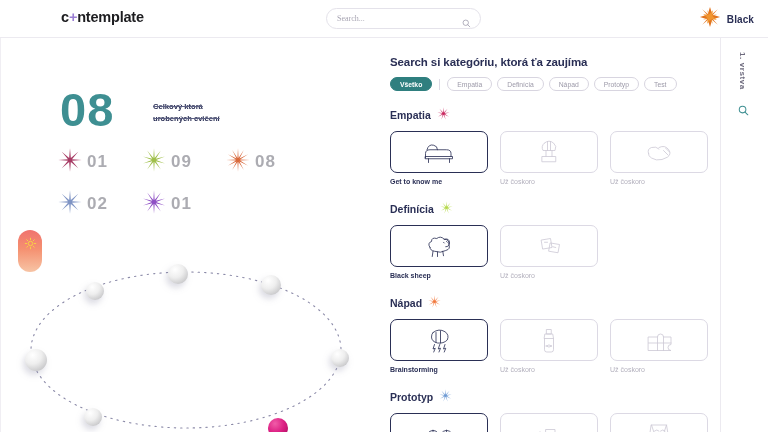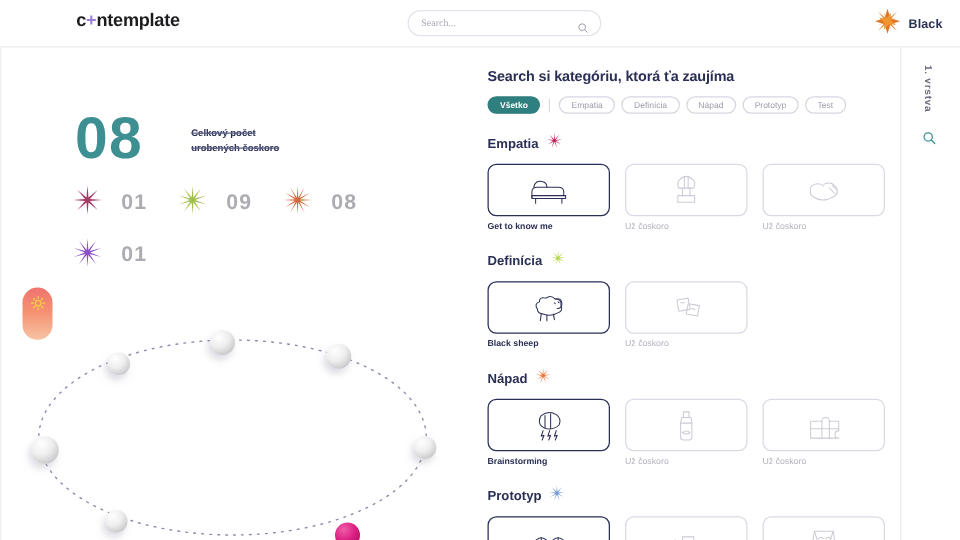--- a/index.html
+++ b/index.html
@@ -71,21 +71,21 @@
     text-decoration-color: #5d6184;
     width: 90px;
   }
   .counters {
     position: absolute; left: 58px; top: 103px;
     width: 260px;
     display: flex; flex-wrap: wrap;
   }
   .counter {
     width: 84px; height: 42px;
-    display: flex; align-items: center; gap: 15px;
+    display: flex; align-items: center; gap: 5px;
   }
   .counter .cnum {
     font-size: 17px; font-weight: 800; color: #acacb2;
     letter-spacing: 1px;
   }
   .sunbadge {
     position: absolute; left: 18px; top: 192px;
     width: 24px; height: 42px; border-radius: 12px;
     background: linear-gradient(180deg,#f0736f 0%,#f59070 45%,#f7c4a5 100%);
     display: flex; align-items: flex-start; justify-content: center;
@@ -179,40 +179,46 @@
       <span class="uname">Black</span>
     </div>
   </div>
 
   <div class="leftedge"></div>
   <div class="divider"></div>
 
   <div class="left">
 
     <div class="bignum">08</div>
-    <div class="bignum-label">Celkový počet urobených čoskoro</div>
+    <div class="bignum-label">Celkový ktorá urobených cvičení</div>
 
     <div class="counters">
         <div class="counter">
           <span><svg width="24" height="24" viewBox="-12 -12 24 24">
               <path d="M0.00 -11.64L0.83 -2.00L8.23 -8.23L2.00 -0.83L11.64 0.00L2.00 0.83L8.23 8.23L0.83 2.00L0.00 11.64L-0.83 2.00L-8.23 8.23L-2.00 0.83L-11.64 0.00L-2.00 -0.83L-8.23 -8.23L-0.83 -2.00Z" fill="#a63a63"></path>
             </svg></span>
           <span class="cnum">01</span>
         </div>
         <div class="counter">
           <span><svg width="24" height="24" viewBox="-12 -12 24 24">
               <path d="M0.00 -11.64L0.67 -2.05L6.84 -9.42L1.75 -1.27L11.07 -3.60L2.16 0.00L11.07 3.60L1.75 1.27L6.84 9.42L0.67 2.05L0.00 11.64L-0.67 2.05L-6.84 9.42L-1.75 1.27L-11.07 3.60L-2.16 0.00L-11.07 -3.60L-1.75 -1.27L-6.84 -9.42L-0.67 -2.05Z" fill="#9fbf4a"></path>
             </svg></span>
           <span class="cnum">09</span>
         </div>
         <div class="counter">
           <span><svg width="24" height="24" viewBox="-12 -12 24 24">
               <path d="M0.00 -11.64L0.56 -2.09L5.82 -10.08L1.53 -1.53L10.08 -5.82L2.09 -0.56L11.64 0.00L2.09 0.56L10.08 5.82L1.53 1.53L5.82 10.08L0.56 2.09L0.00 11.64L-0.56 2.09L-5.82 10.08L-1.53 1.53L-10.08 5.82L-2.09 0.56L-11.64 0.00L-2.09 -0.56L-10.08 -5.82L-1.53 -1.53L-5.82 -10.08L-0.56 -2.09Z" fill="#d9693c"></path>
             </svg></span>
           <span class="cnum">08</span>
+        </div>
+        <div class="counter">
+          <span><svg width="24" height="24" viewBox="-12 -12 24 24">
+              <path d="M0.00 -11.64L0.83 -2.00L8.23 -8.23L2.00 -0.83L11.64 0.00L2.00 0.83L8.23 8.23L0.83 2.00L0.00 11.64L-0.83 2.00L-8.23 8.23L-2.00 0.83L-11.64 0.00L-2.00 -0.83L-8.23 -8.23L-0.83 -2.00Z" fill="#7f94c4"></path>
+            </svg></span>
+          <span class="cnum">02</span>
         </div>
         <div class="counter">
           <span><svg width="24" height="24" viewBox="-12 -12 24 24">
               <path d="M0.00 -11.64L0.67 -2.05L6.84 -9.42L1.75 -1.27L11.07 -3.60L2.16 0.00L11.07 3.60L1.75 1.27L6.84 9.42L0.67 2.05L0.00 11.64L-0.67 2.05L-6.84 9.42L-1.75 1.27L-11.07 3.60L-2.16 0.00L-11.07 -3.60L-1.75 -1.27L-6.84 -9.42L-0.67 -2.05Z" fill="#8e4fc4"></path>
             </svg></span>
           <span class="cnum">01</span>
         </div>
       </div>
 
     <div class="sunbadge">

